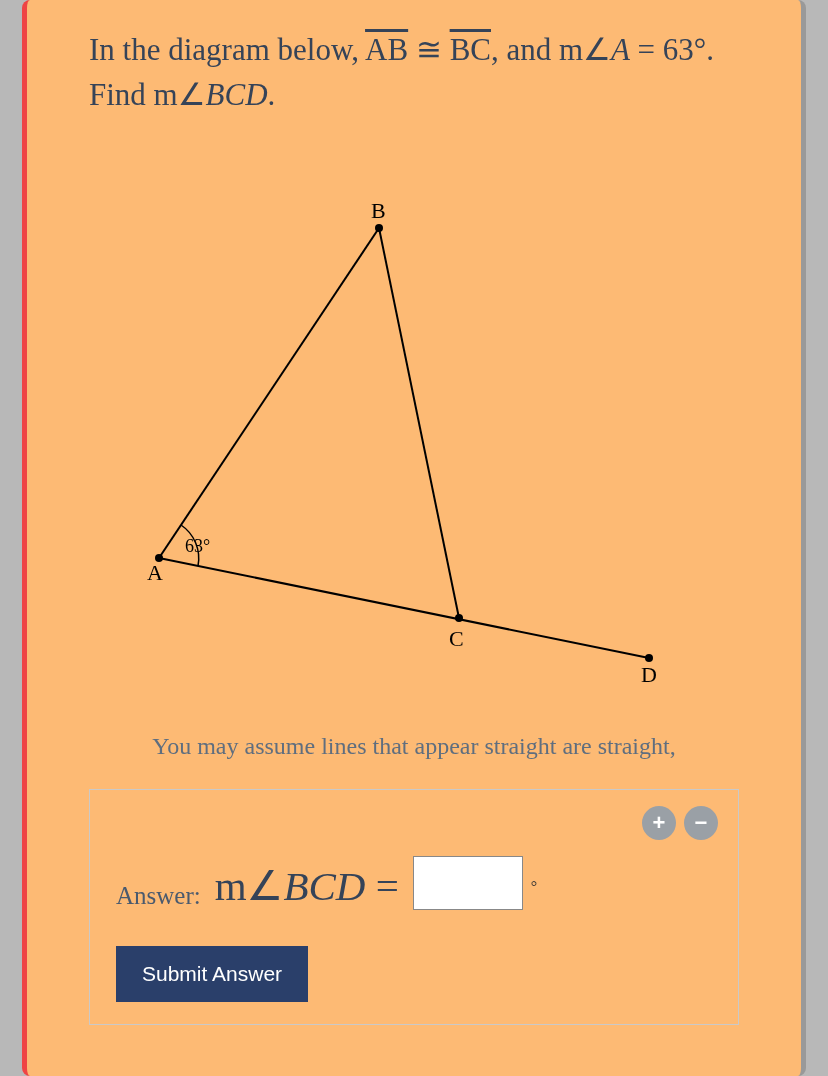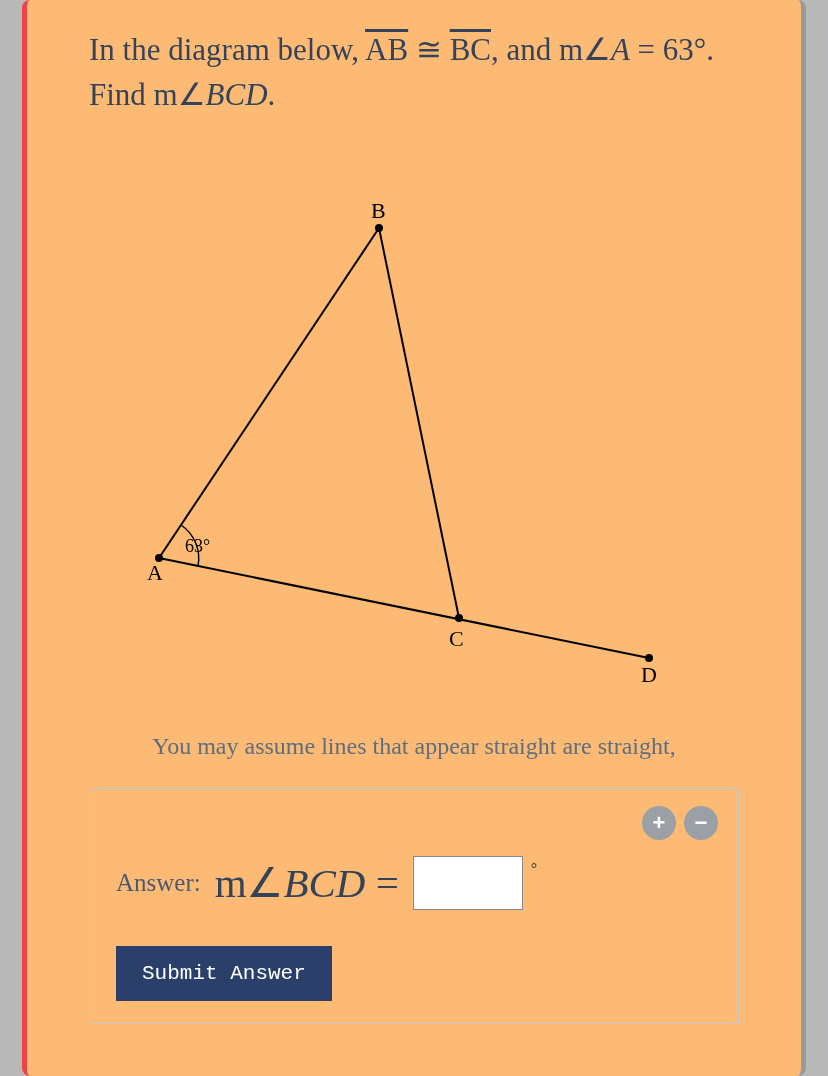--- a/index.html
+++ b/index.html
@@ -64,21 +64,21 @@
     display: flex;
     align-items: center;
     justify-content: center;
     font-size: 22px;
     font-weight: bold;
     font-family: Arial, sans-serif;
     cursor: pointer;
   }
   .answer-line {
     display: flex;
-    align-items: center;
+    align-items: flex-end;
     gap: 14px;
     margin-top: 40px;
     font-size: 30px;
     color: #354358;
   }
   .answer-label {
     font-size: 25px;
     color: #4a5a6e;
   }
   .math-expr {
@@ -97,21 +97,21 @@
     font-size: 16px;
     position: relative;
     top: -14px;
     left: -6px;
     color: #333;
   }
   .submit-btn {
     margin-top: 36px;
     background: #2a3f6a;
     color: #fff;
-    font-family: Liberation Mono, monospace;
+    font-family: Liberation Sans, sans-serif;
     font-size: 21px;
     padding: 16px 26px;
     border: none;
     cursor: pointer;
   }
 </style>
 </head>
 <body>
 
 <div class="page-wrap">

